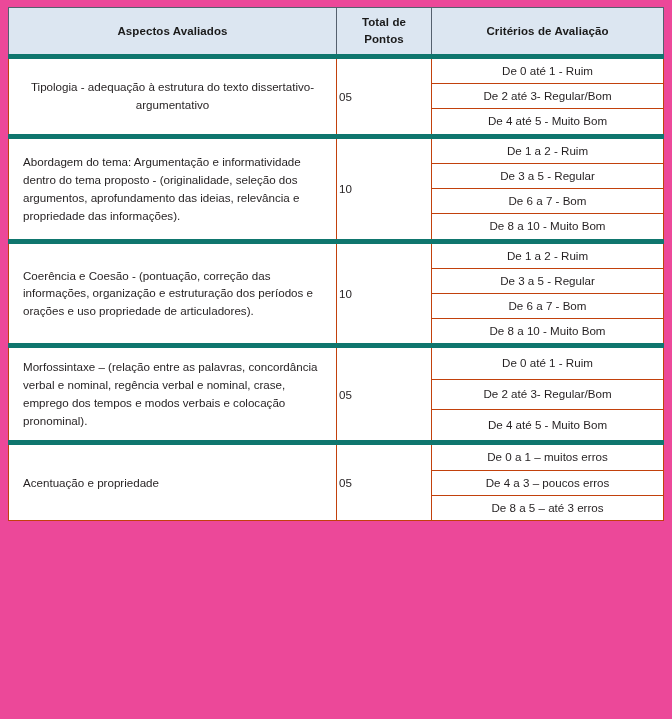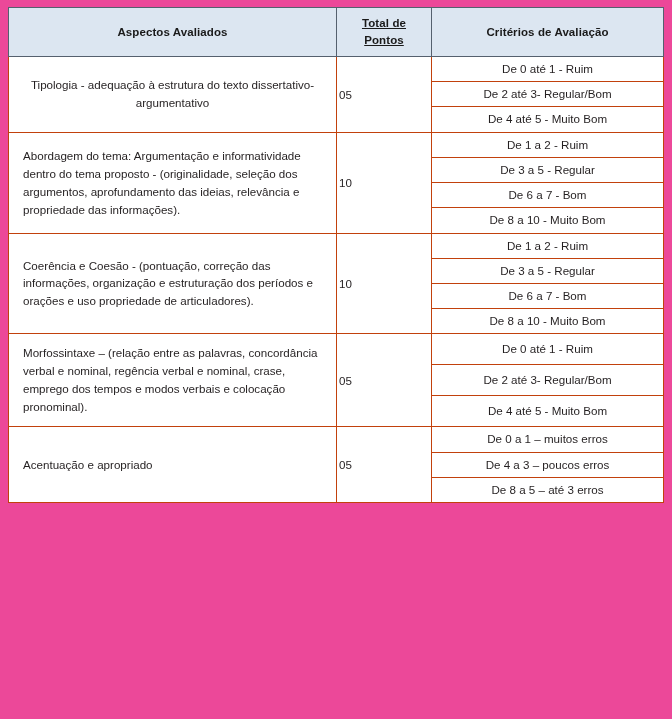--- a/index.html
+++ b/index.html
@@ -46,21 +46,21 @@
     font-weight: bold;
     color: #1a1a1a;
     text-align: center;
     vertical-align: middle;
     padding: 6px 4px;
     height: 49px;
     box-sizing: border-box;
     letter-spacing: .1px;
   }
   thead th.th-aspect { padding-left: 8px; padding-right: 8px; }
-  thead th .hline { display: block; line-height: 1.45; text-decoration: underline; }
+  thead th .hline { display: block; line-height: 1.45; }
 
   
   td {
     border: 1px solid #c2410c;
     vertical-align: middle;
     background: #ffffff;
   }
 
   td.aspect {
     padding: 10px 14px 10px 14px;
@@ -77,21 +77,21 @@
   }
 
   td.crit {
     text-align: center;
     font-size: 11.6px;
     padding: 4px 6px;
     line-height: 1.4;
   }
 
   
-  tr.group-start > td { border-top: 1px solid #0f766e; }
+  tr.group-start > td { border-top: 5px solid #0f766e; }
   td.aspect, td.total { border-top-width: 1px; }
 </style>
 </head>
 <body>
 
 <div class="sheet">
 
   <table class="rubric">
     <colgroup>
       <col class="c-aspect">
@@ -155,21 +155,21 @@
           <td class="total" rowspan="3">05</td>
           <td class="crit">De 0 até 1 - Ruim</td>
         </tr>
         <tr>
           <td class="crit">De 2 até 3- Regular/Bom</td>
         </tr>
         <tr>
           <td class="crit">De 4 até 5 - Muito Bom</td>
         </tr>
         <tr class="group-start">
-          <td class="aspect" rowspan="3">Acentuação e apropriado</td>
+          <td class="aspect" rowspan="3">Acentuação e propriedade</td>
           <td class="total" rowspan="3">05</td>
           <td class="crit">De 0 a 1 – muitos erros</td>
         </tr>
         <tr>
           <td class="crit">De 4 a 3 – poucos erros</td>
         </tr>
         <tr>
           <td class="crit">De 8 a 5 – até 3 erros</td>
         </tr>
       </tbody>

